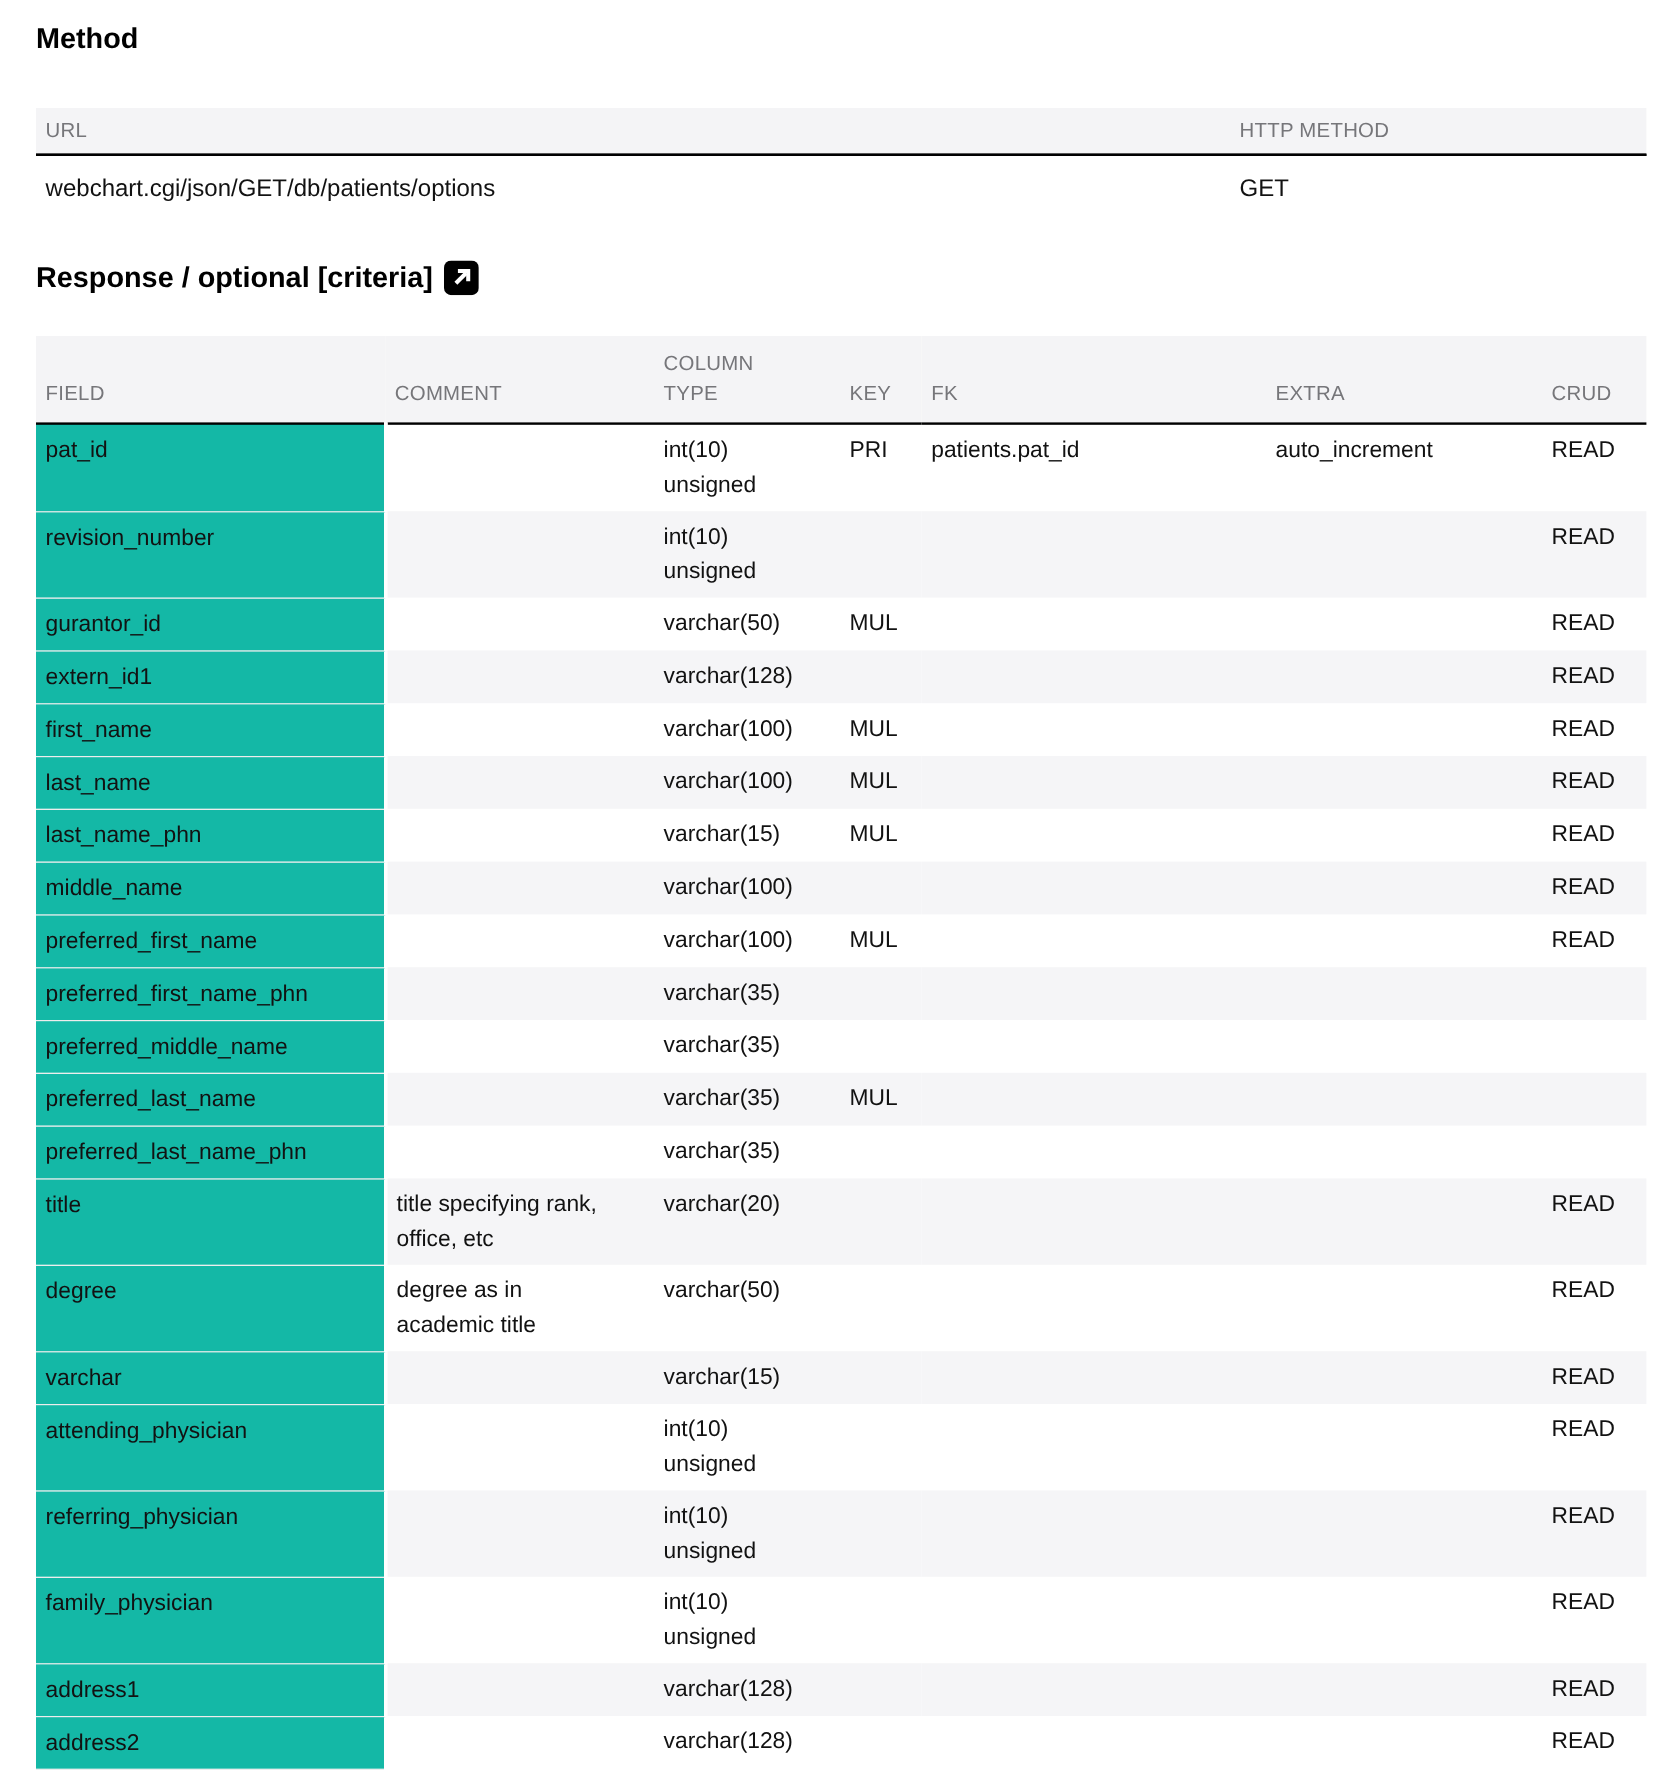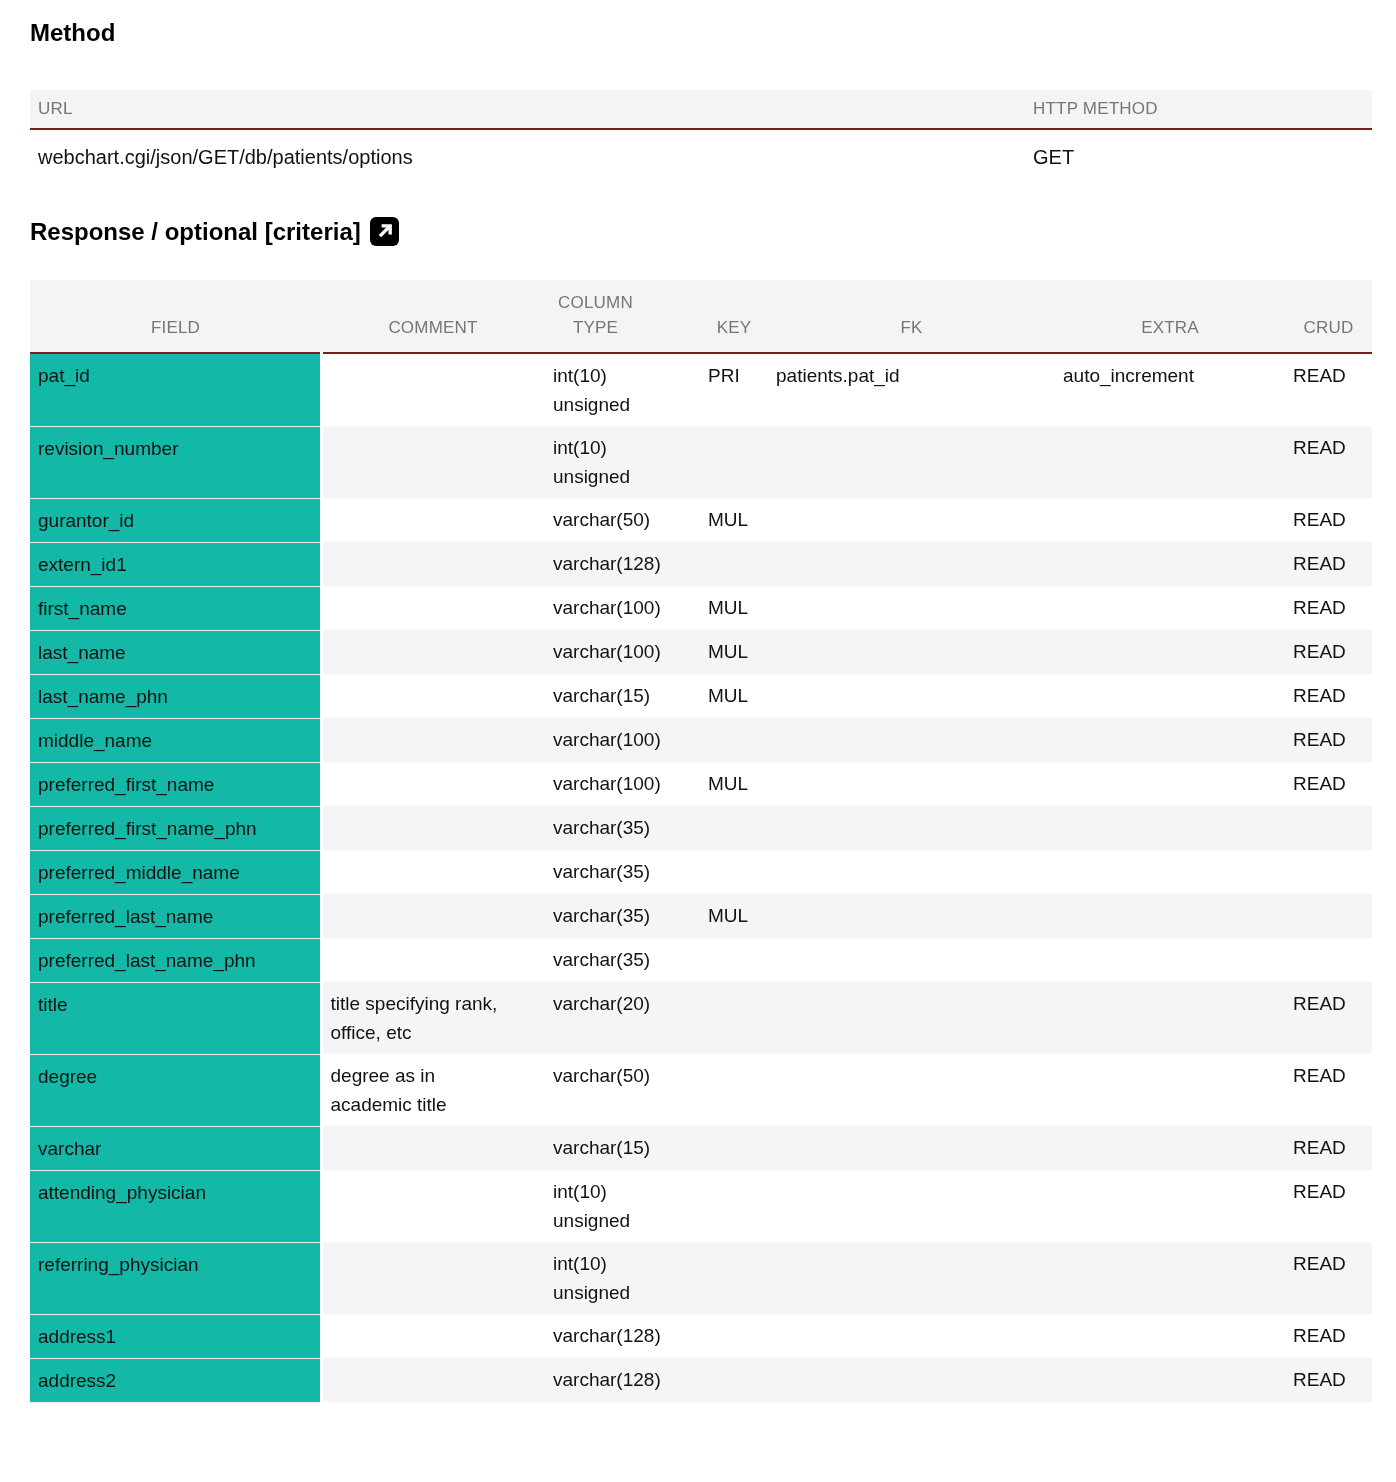--- a/index.html
+++ b/index.html
@@ -23,35 +23,35 @@
 
   thead th {
     background: #f4f4f6;
     color: #76767a;
     font-weight: normal;
     font-size: 17px;
     text-align: left;
     text-transform: uppercase;
     letter-spacing: 0.2px;
     vertical-align: bottom;
-    border-bottom: 2px solid #7f1d1d;
+    border-bottom: 2px solid #000000;
     line-height: 25px;
   }
 
   
   .method-table thead th { padding: 8px 8px 9px 8px; line-height: 21px; }
   .method-table tbody td {
     font-size: 20px; line-height: 23px;
     padding: 16px 8px; vertical-align: top;
   }
   .col-url { width: 995px; }
   .col-httpmethod { width: 347px; }
 
   
-  .resp-table thead th { padding: 10px 8px 12px 8px; text-align: center; }
+  .resp-table thead th { padding: 10px 8px 12px 8px; }
   .th-coltype .wrap { display: block; max-width: 85px; }
   .resp-table tbody td {
     font-size: 19px; line-height: 29px;
     padding: 7px 16px 7px 8px;
     vertical-align: top;
   }
   .resp-table tbody td.field-cell {
     background: #14b8a6;
     border-right: 3px solid #ffffff;
     border-bottom: 1px solid #ededed;
@@ -284,20 +284,29 @@
         <tr>
           <td class="field-cell">referring_physician</td>
           <td class="comment-cell"></td>
           <td>int(10) unsigned</td>
           <td></td>
           <td></td>
           <td></td>
           <td>READ</td>
         </tr>
         <tr>
+          <td class="field-cell">family_physician</td>
+          <td class="comment-cell"></td>
+          <td>int(10) unsigned</td>
+          <td></td>
+          <td></td>
+          <td></td>
+          <td>READ</td>
+        </tr>
+        <tr>
           <td class="field-cell">address1</td>
           <td class="comment-cell"></td>
           <td>varchar(128)</td>
           <td></td>
           <td></td>
           <td></td>
           <td>READ</td>
         </tr>
         <tr>
           <td class="field-cell">address2</td>

